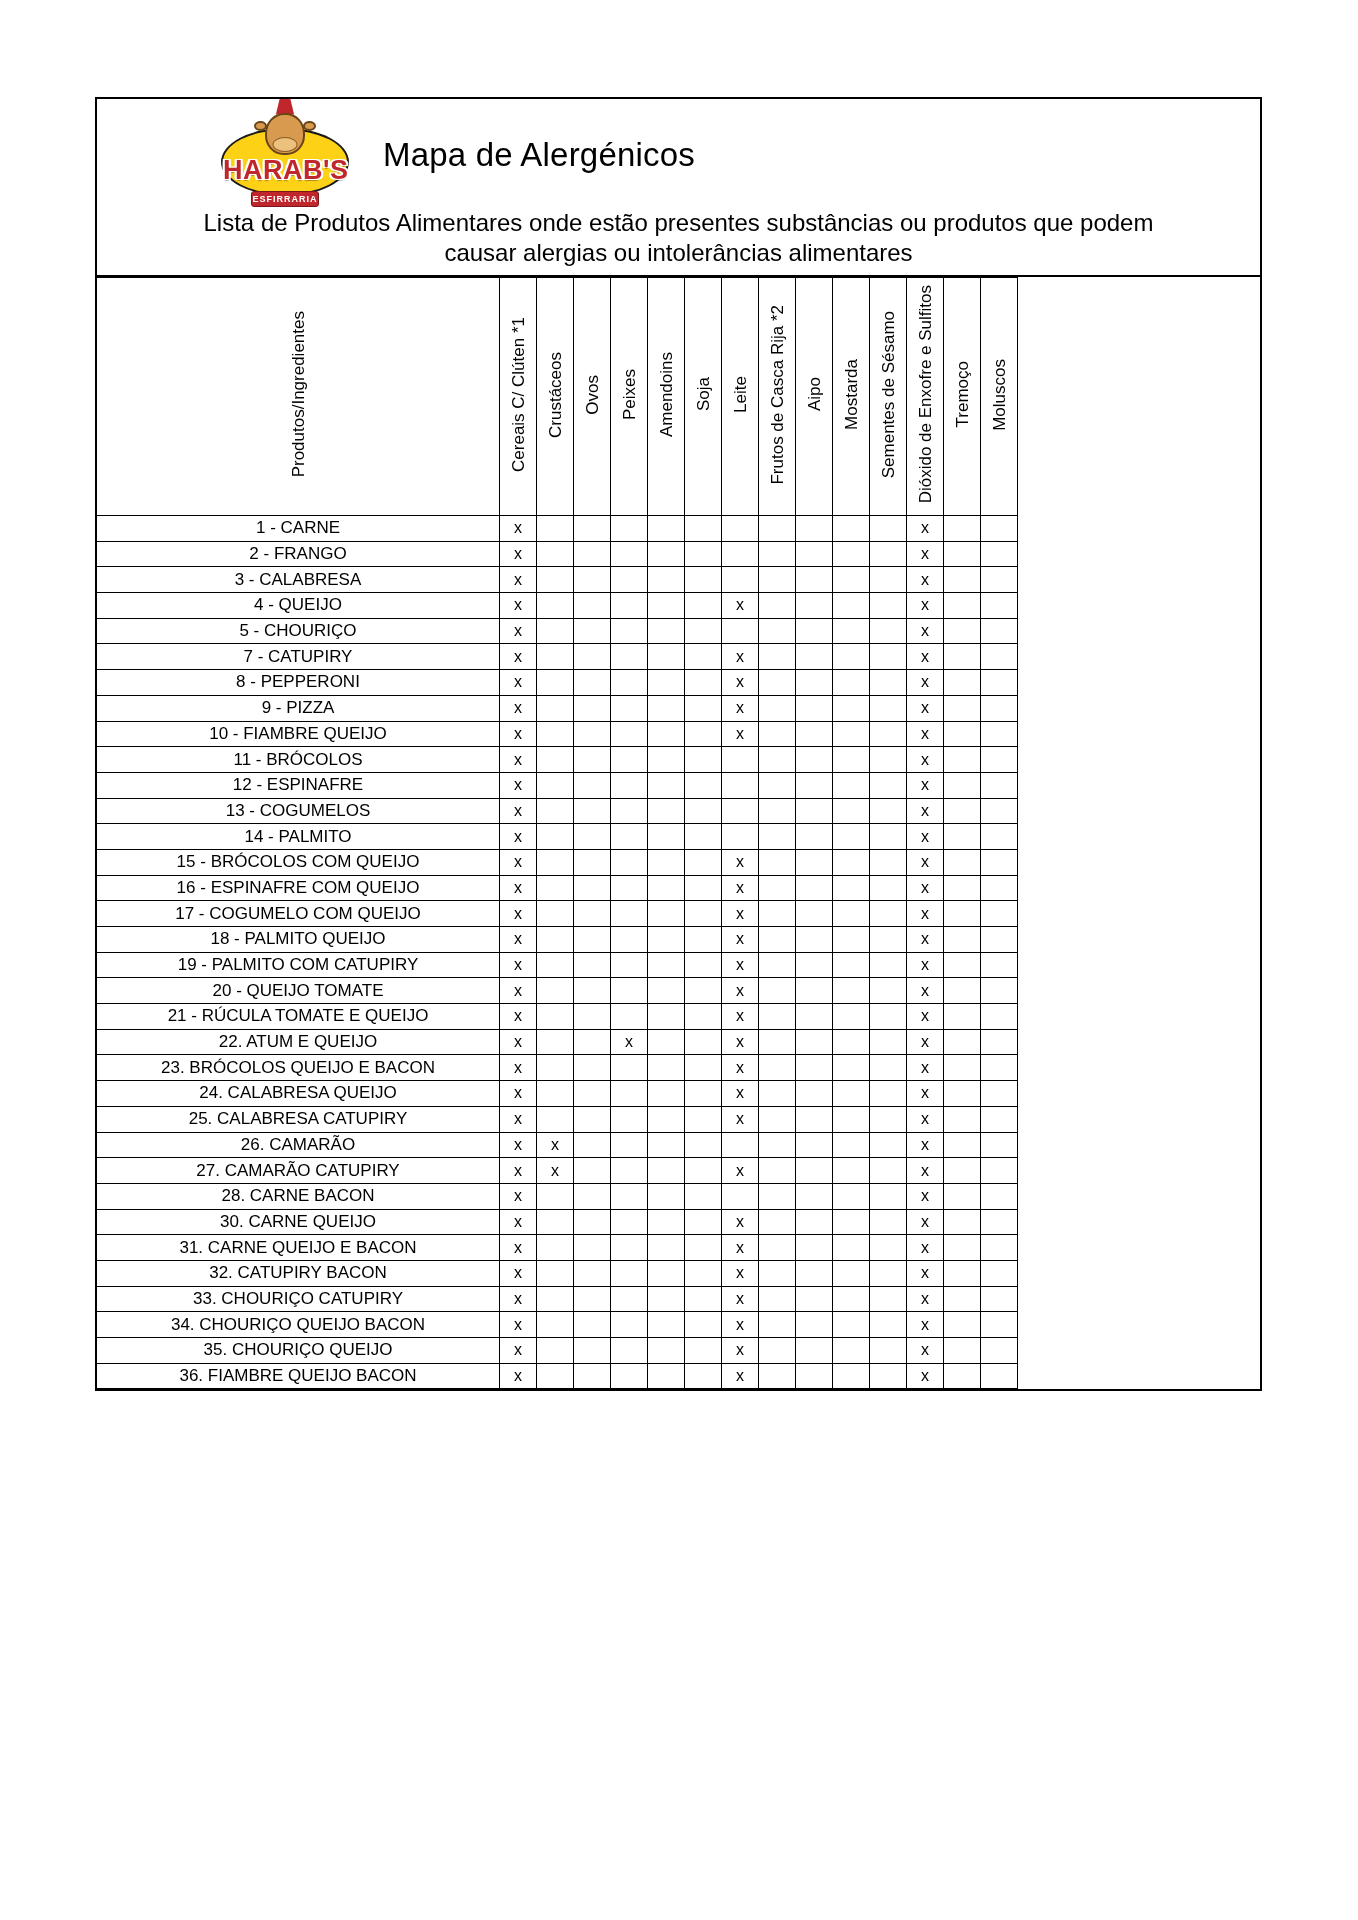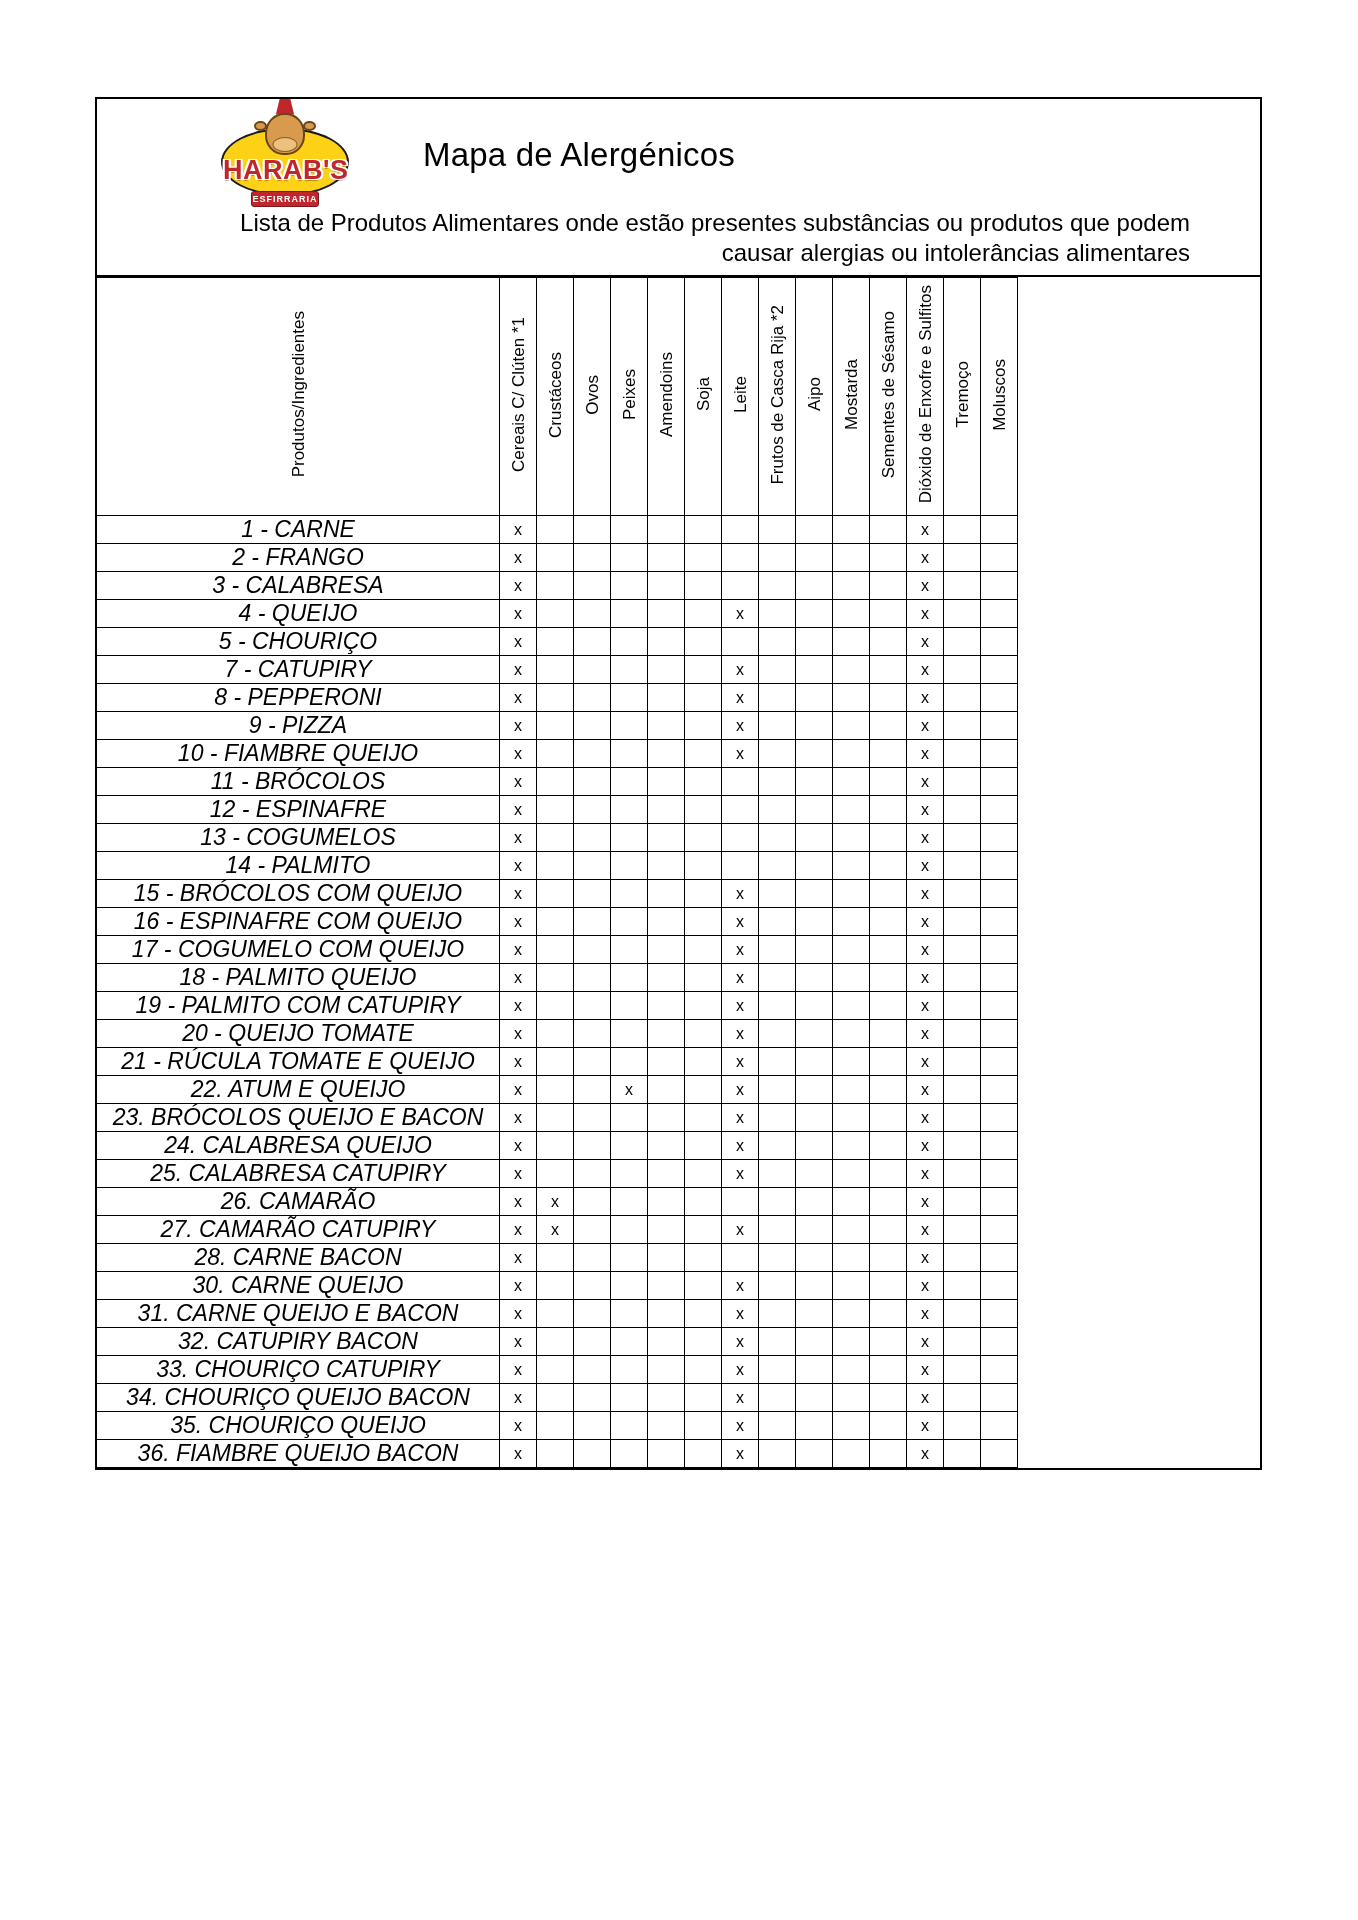--- a/index.html
+++ b/index.html
@@ -74,28 +74,28 @@
     background: var(--brand-red, #c0272d);
     color: #fff;
     font-size: 9px; font-weight: bold; letter-spacing: 1px;
     padding: 2px 0;
     border-radius: 3px;
     border: 1px solid #7d161b;
   }
   .doc-title {
     font-size: 33px;
     font-weight: 400;
-    margin-left: 72px;
+    margin-left: 32px;
     letter-spacing: 0.2px;
   }
   
   .doc-subtitle {
     height: 66px;
     display: flex; align-items: center; justify-content: center;
-    text-align: right;
+    text-align: center;
     font-size: 24px;
     line-height: 1.25;
     padding: 0 70px 11px 70px;
     border-bottom: 2px solid #000;
   }
   
   table.allergen-table {
     border-collapse: collapse;
     table-layout: fixed;
     width: 920px;
@@ -114,21 +114,21 @@
     display: inline-block;
     writing-mode: vertical-rl;
     transform: rotate(180deg);
     white-space: nowrap;
     font-size: 17px;
     font-weight: 400;
     line-height: 1;
     padding: 4px 0;
   }
   tr.data-row { height: 25.7px; }
-  td.product-cell { font-size: 23px; font-style: italic; }
+  td.product-cell { font-size: 17px; }
   td.mark-cell { font-size: 16px; }
 </style>
 </head>
 <body>
 
 <div class="doc">
 
   <div class="doc-header">
     <div class="logo">
       <div class="logo-oval">

